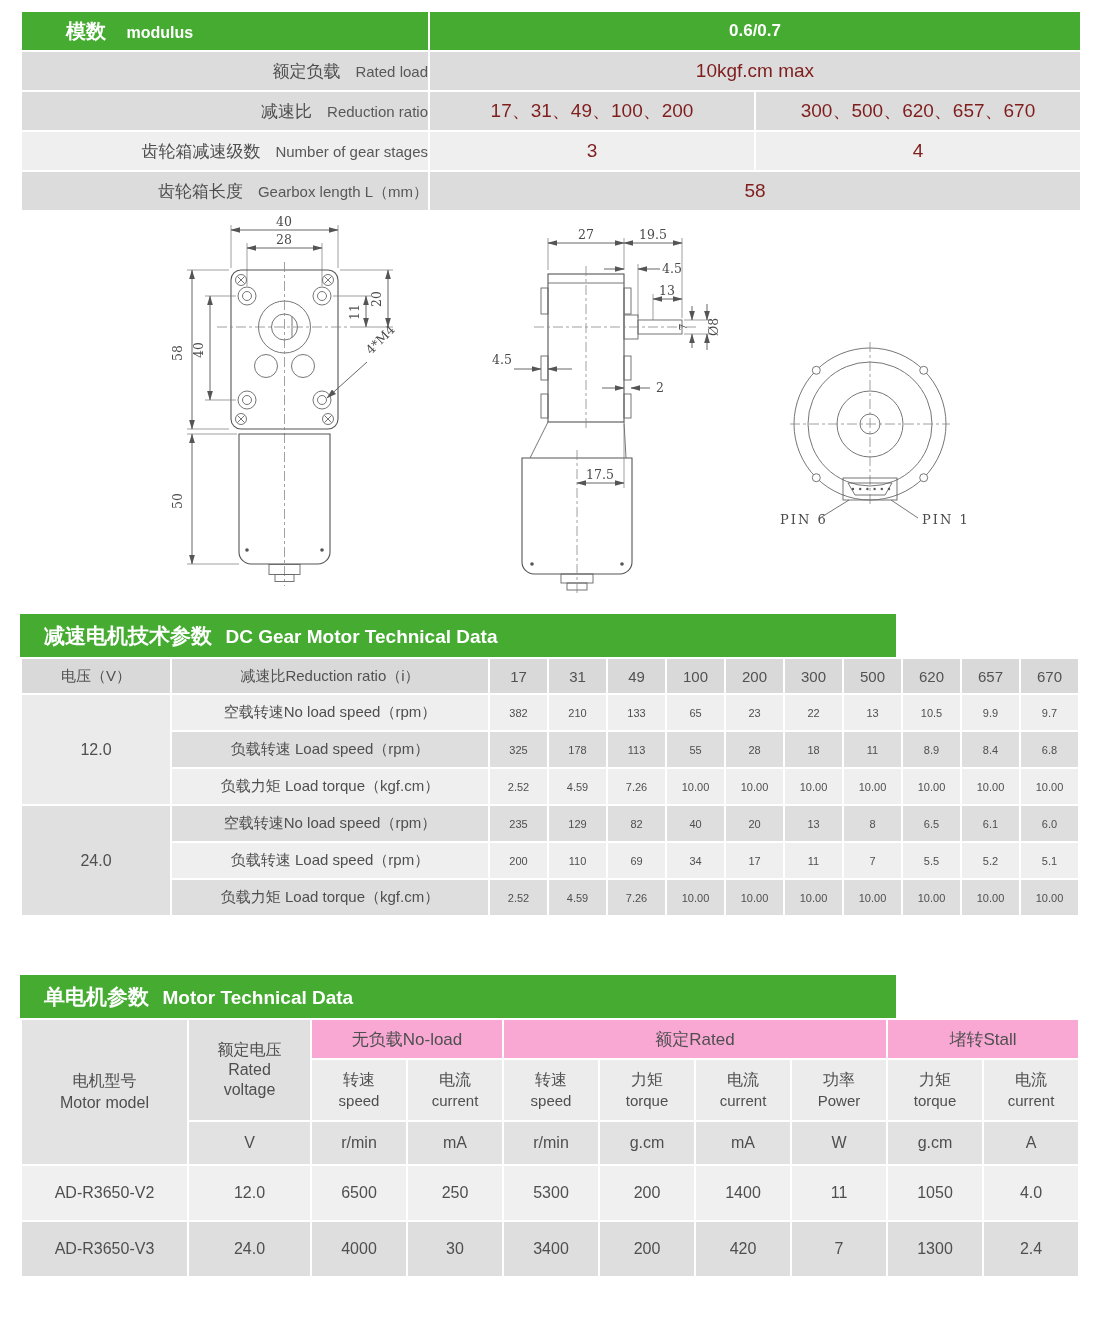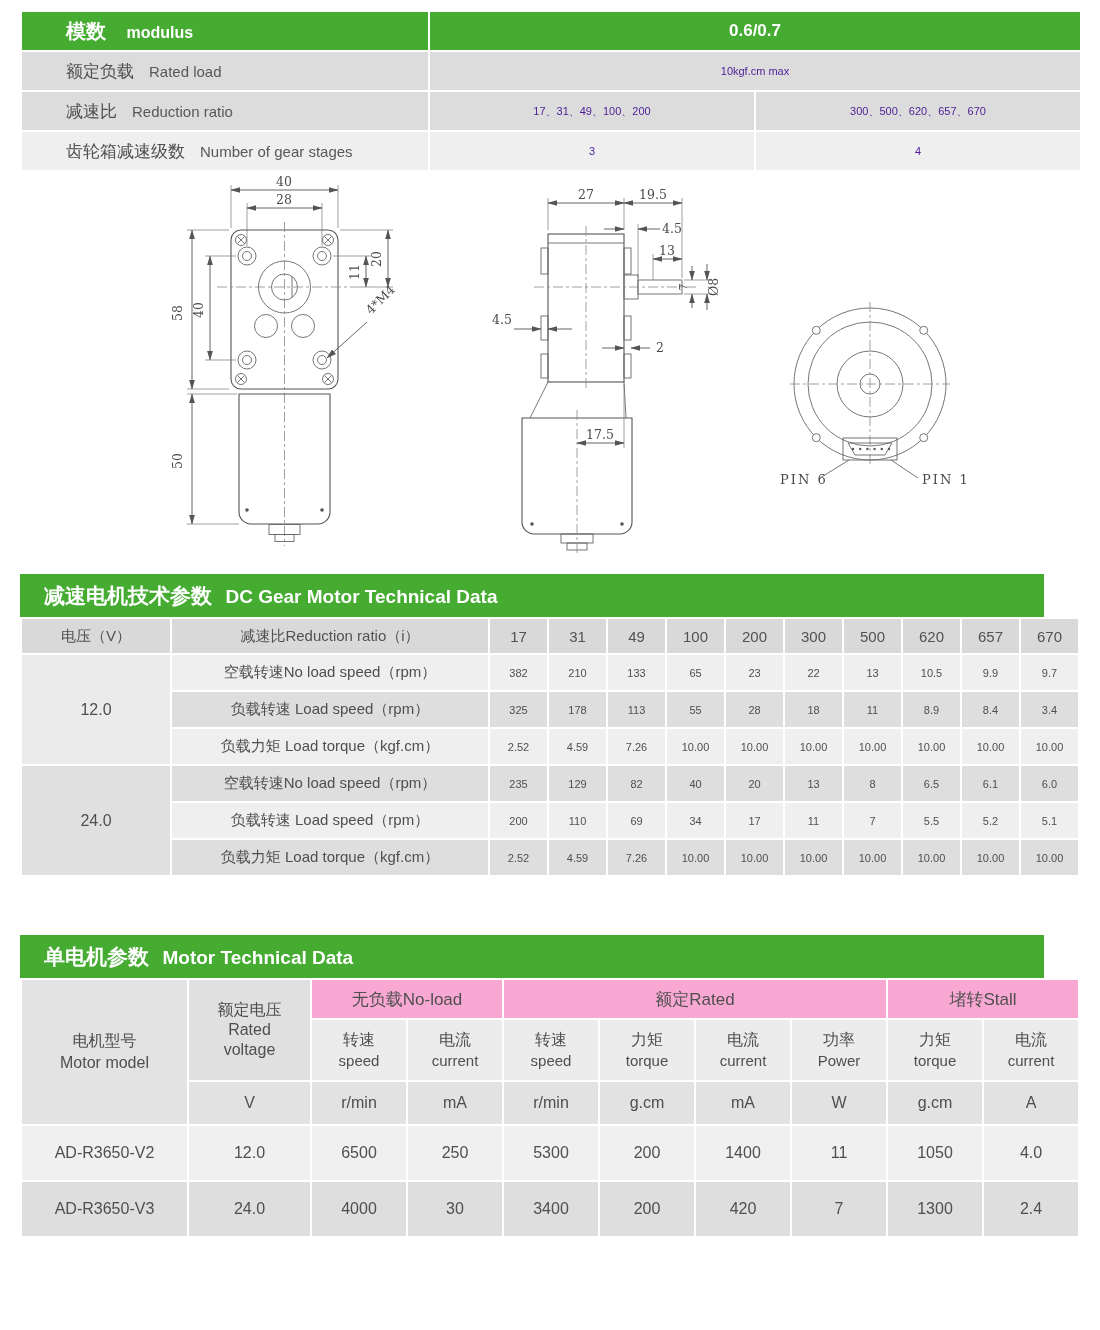--- a/index.html
+++ b/index.html
@@ -8,44 +8,44 @@
   table{border-collapse:collapse;width:1060px;table-layout:fixed;}
   td,th{border:2px solid #fff;text-align:center;font-weight:normal;padding:0;vertical-align:middle;overflow:hidden;}
 
   
   .spec-table tr{height:40px;}
   .sp-green th{background:var(--green);color:#fff;}
   .sp-h-label{text-align:left !important;padding-left:44px !important;}
   .zh-h{font-size:20px;font-weight:bold;text-align:center;}
   .en-h{font-size:16px;font-weight:bold;margin-left:16px;}
   .sp-h-val{font-size:17px;font-weight:bold;}
-  .sp-label{text-align:left;padding-left:44px !important;}
+  .sp-label{text-align:right;padding-left:44px !important;}
   .sp-label .zh{font-size:17px;}
   .sp-label .en{font-size:15px;margin-left:15px;color:#585858;}
-  .sp-val{font-size:11px;color:#4c1d95;}
+  .sp-val{font-size:19px;color:#7f1d1d;}
   .sp-dark td{background:#dcdcdc;}
   .sp-light td{background:#efefef;}
 
   
   .drawings{height:402px;display:flex;align-items:flex-start;}
   .dwg1{margin-left:145px;}
   .dwg2{margin-left:15px;}
   .dwg3{margin-left:10px;margin-top:120px;}
   svg text{font-family:"DejaVu Serif",serif;font-size:12.5px;fill:#4a4a4a;}
   .out{fill:none;stroke:#555;stroke-width:1.1;}
   .thin{fill:none;stroke:#666;stroke-width:0.9;}
   .ext{stroke:#777;stroke-width:0.7;}
   .dim{stroke:#555;stroke-width:0.9;fill:none;}
   .cl{stroke:#888;stroke-width:0.8;stroke-dasharray:10,3,3,3;fill:none;}
   .dot{fill:#555;}
   .notch{fill:#fff;stroke:#666;stroke-width:0.9;}
   .pinlbl{font-size:13px;letter-spacing:2px;}
 
   
-  .section-title{width:1024px;background:var(--green);color:#fff;height:43px;line-height:43px;padding:0;margin:0;}
+  .section-title{width:876px;background:var(--green);color:#fff;height:43px;line-height:43px;padding:0;margin:0;}
   .t-zh{font-size:21px;font-weight:bold;margin-left:24px;}
   .t-en{font-size:19px;font-weight:bold;margin-left:9px;}
 
   
   .gear-table tr{height:37px;}
   .gear-table thead tr{height:36px;}
   .g-volt-h,.g-ratio-h,.g-ratio{background:#d9d9d9;font-size:15px;color:#525252;}
   .g-label{font-size:15px;}
   .g-val{font-size:11px;}
   .g-volt{font-size:16px;}
@@ -97,20 +97,24 @@
         </tr>
         <tr class="sp-dark">
           <td class="sp-label"><span class="zh">减速比</span><span class="en">Reduction ratio</span></td>
           <td class="sp-val">17、31、49、100、200</td>
           <td class="sp-val">300、500、620、657、670</td>
         </tr>
         <tr class="sp-light">
           <td class="sp-label"><span class="zh">齿轮箱减速级数</span><span class="en">Number of gear stages</span></td>
           <td class="sp-val">3</td>
           <td class="sp-val">4</td>
+        </tr>
+        <tr class="sp-dark">
+          <td class="sp-label"><span class="zh">齿轮箱长度</span><span class="en">Gearbox length L（mm）</span></td>
+          <td class="sp-val" colspan="2">58</td>
         </tr>
       </tbody>
   </table>
 
   <div class="drawings">
 
     <svg class="dwg1" width="270" height="385" viewBox="0 0 270 385">
       <defs>
           <marker id="fa" viewBox="0 0 10 6" refX="9.5" refY="3" markerWidth="11" markerHeight="7" orient="auto-start-reverse">
             <path d="M0,0 L10,3 L0,6 Z" fill="#555"></path>
@@ -336,21 +340,21 @@
           <td class="g-label">负载转速 Load speed（rpm）</td>
           <td class="g-val">325</td>
           <td class="g-val">178</td>
           <td class="g-val">113</td>
           <td class="g-val">55</td>
           <td class="g-val">28</td>
           <td class="g-val">18</td>
           <td class="g-val">11</td>
           <td class="g-val">8.9</td>
           <td class="g-val">8.4</td>
-          <td class="g-val">3.4</td>
+          <td class="g-val">6.8</td>
         </tr>
         <tr class="g-light">
           <td class="g-label">负载力矩 Load torque（kgf.cm）</td>
           <td class="g-val">2.52</td>
           <td class="g-val">4.59</td>
           <td class="g-val">7.26</td>
           <td class="g-val">10.00</td>
           <td class="g-val">10.00</td>
           <td class="g-val">10.00</td>
           <td class="g-val">10.00</td>

